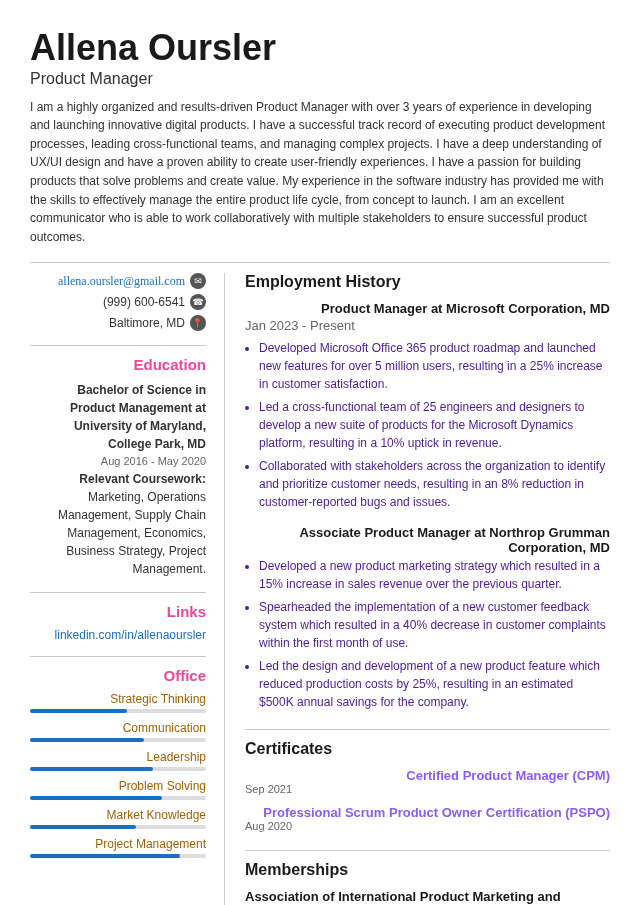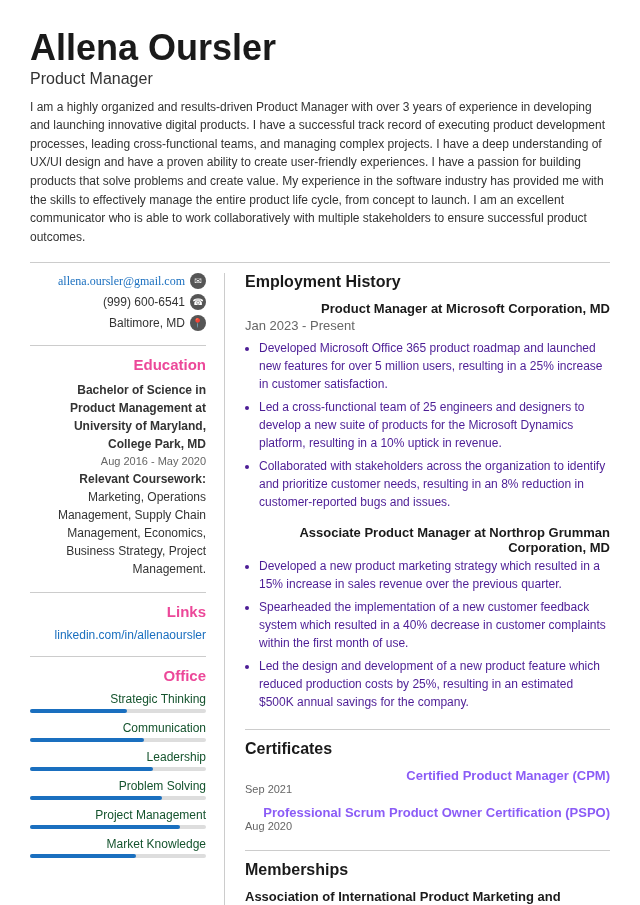--- a/index.html
+++ b/index.html
@@ -119,21 +119,21 @@
     }
     
     .skills-section {
       margin-top: 4px;
     }
     .skill-item {
       margin-bottom: 8px;
     }
     .skill-name {
       font-size: 12px;
-      color: #14532d;
+      color: #a16207;
       text-align: right;
       margin-bottom: 3px;
     }
     .skill-bar-bg {
       height: 4px;
       background: #ddd;
       border-radius: 2px;
       width: 100%;
     }
     .skill-bar-fill {
@@ -265,29 +265,29 @@
         <div class="skill-bar-fill" style="width:70%"></div>
       </div>
     </div>
             <div class="skill-item">
       <div class="skill-name">Problem Solving</div>
       <div class="skill-bar-bg">
         <div class="skill-bar-fill" style="width:75%"></div>
       </div>
     </div>
             <div class="skill-item">
+      <div class="skill-name">Market Knowledge</div>
+      <div class="skill-bar-bg">
+        <div class="skill-bar-fill" style="width:60%"></div>
+      </div>
+    </div>
+            <div class="skill-item">
       <div class="skill-name">Project Management</div>
       <div class="skill-bar-bg">
         <div class="skill-bar-fill" style="width:85%"></div>
-      </div>
-    </div>
-            <div class="skill-item">
-      <div class="skill-name">Market Knowledge</div>
-      <div class="skill-bar-bg">
-        <div class="skill-bar-fill" style="width:60%"></div>
       </div>
     </div>
           </div>
       </div>
     </div>
 
     <div class="right-col">
 
       <div class="right-section">
         <div class="section-title-right">Employment History</div>

